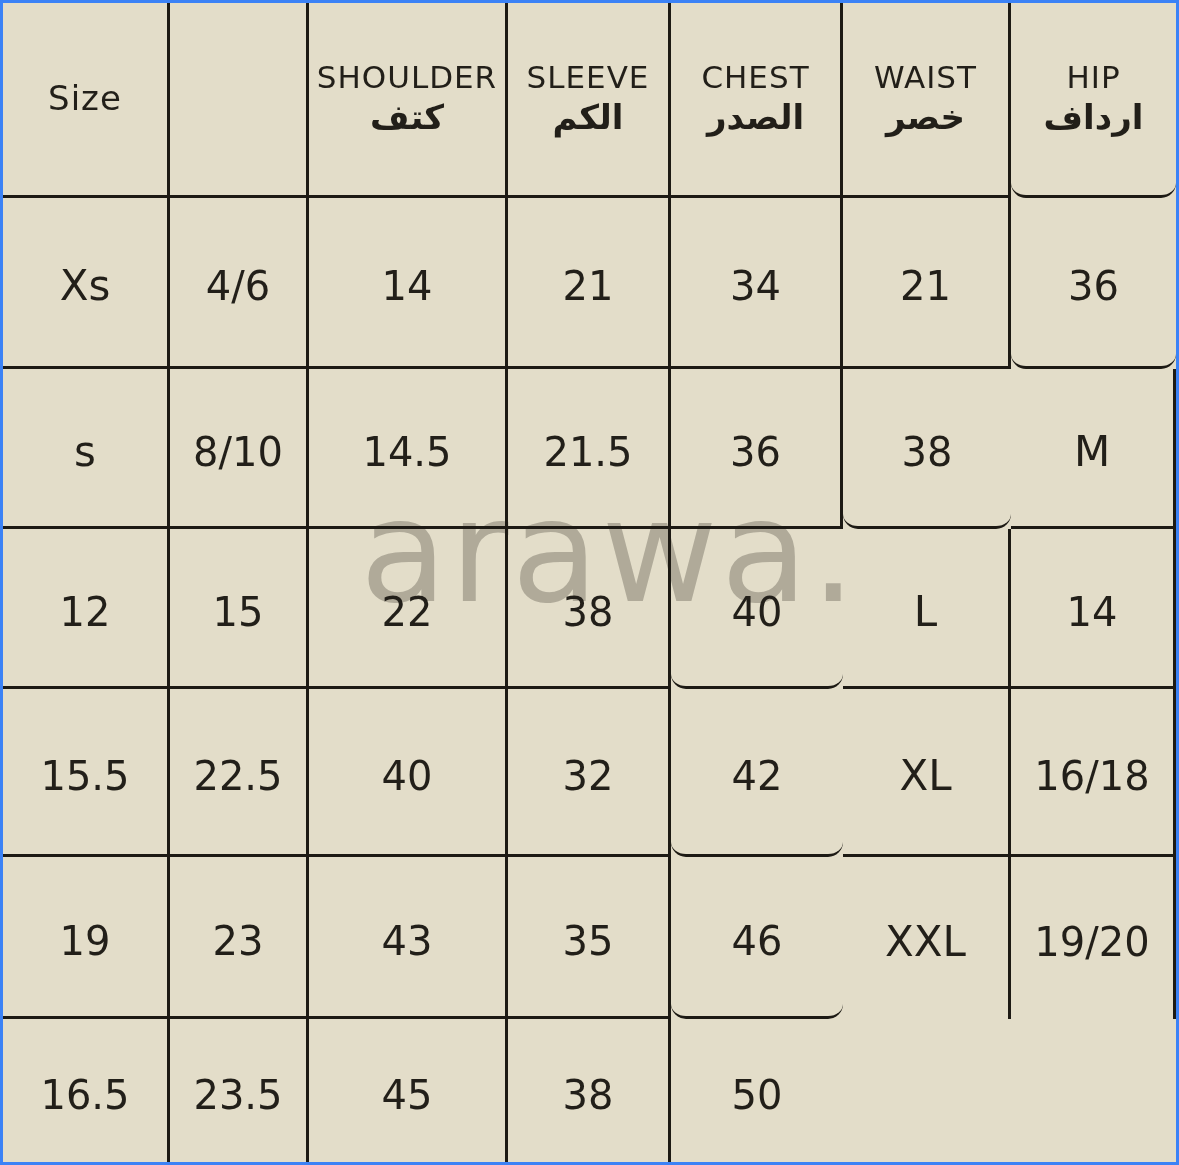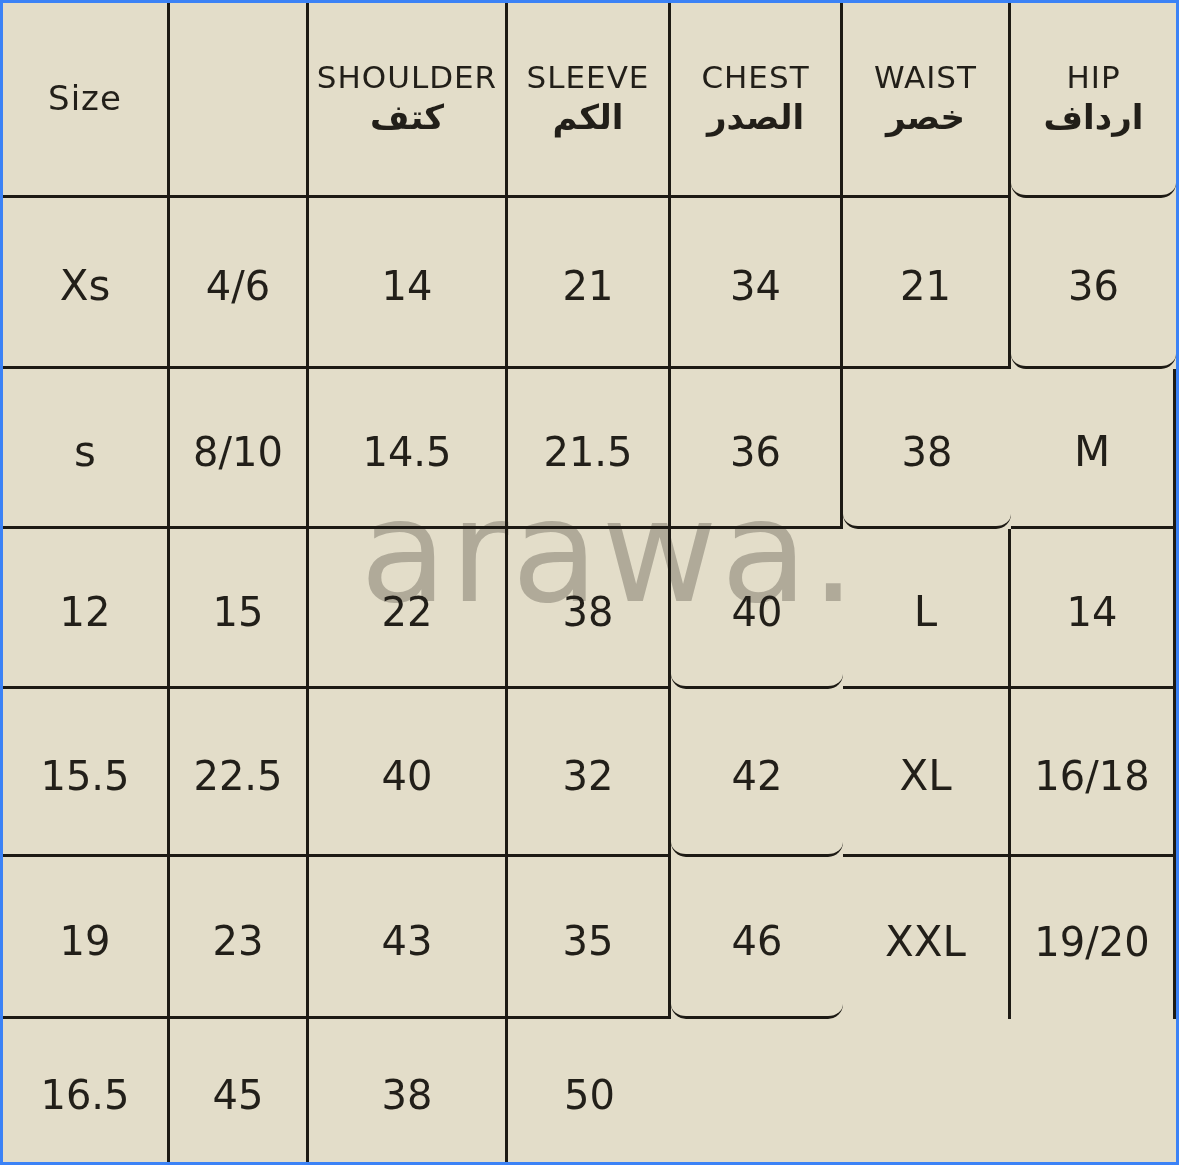--- a/index.html
+++ b/index.html
@@ -223,20 +223,23 @@
   <div class="cell row-last">
       <span class="val size-val">XXL</span>
     </div>
   <div class="cell row-last">
       <span class="val">19/20</span>
     </div>
   <div class="cell row-last">
       <span class="val">16.5</span>
     </div>
   <div class="cell row-last">
+      <span class="val">23.5</span>
+    </div>
+  <div class="cell row-last">
       <span class="val">45</span>
     </div>
   <div class="cell row-last">
       <span class="val">38</span>
     </div>
   <div class="cell row-last col-last">
       <span class="val">50</span>
     </div>
 
 </div>

